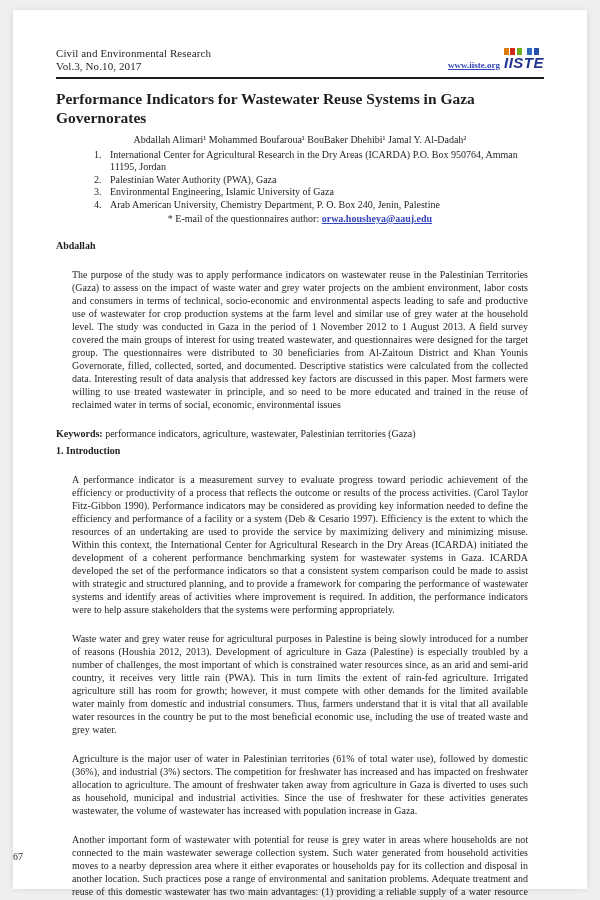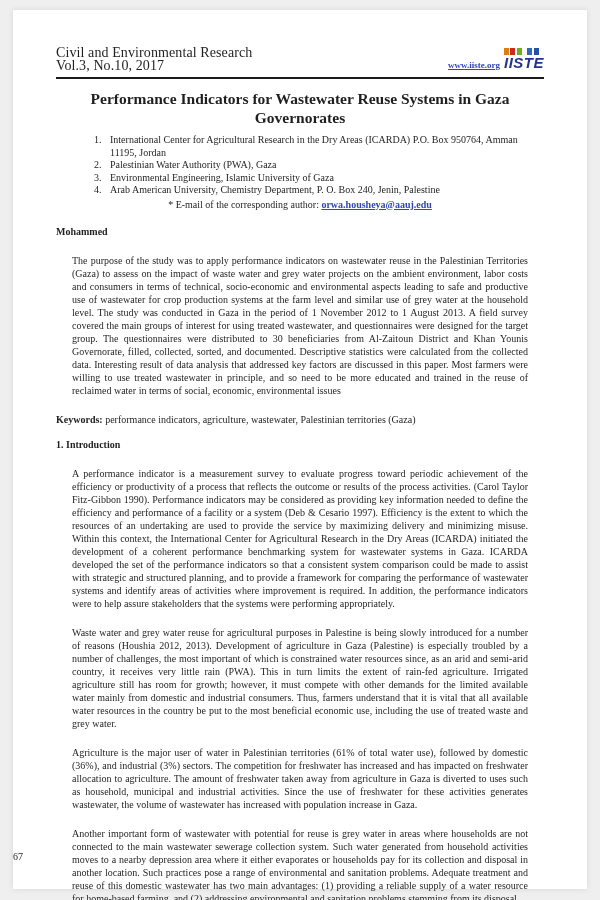--- a/index.html
+++ b/index.html
@@ -16,21 +16,21 @@
     box-shadow: 0 0 6px rgba(0,0,0,0.10);
     color: #1f1f1f;
     filter: blur(0.3px);
   }
   .content {
     position: relative;
     padding: 37px 43px 0 43px;
   }
   
   .hdr { position: relative; }
-  .hdr-left { font-size: 14px; line-height: 12.5px; letter-spacing: 0.1px; }
+  .hdr-left { font-size: 11px; line-height: 12.5px; letter-spacing: 0.1px; }
   .hdr-right {
     position: absolute; right: 0; top: -2px;
     text-align: right;
   }
   .site-link {
     font-size: 9px; font-weight: bold;
     color: var(--link, #3345bb);
     text-decoration: underline;
     cursor: pointer;
   }
@@ -44,21 +44,21 @@
     font-family: "Liberation Sans", sans-serif;
   }
   .rule {
     margin-top: 5px;
     border: 0; border-top: 2.5px solid #1a1a1a;
     height: 0;
   }
   
   .title {
     margin-top: 11px;
-    text-align: center;
+    text-align: left;
     font-size: 15.5px; font-weight: bold;
     line-height: 18.5px;
   }
   .authors {
     margin-top: 7px;
     text-align: center;
     font-size: 10px; line-height: 12.5px;
   }
   ol.affils {
     margin: 2px 0 0 0;
@@ -75,21 +75,21 @@
     color: var(--link, #3345bb);
     text-decoration: underline;
     cursor: pointer;
     font-weight: bold;
   }
   
   .sec-head {
     margin-top: 14px;
     font-size: 10px; font-weight: bold; line-height: 13px;
   }
-  .sec-head.intro { margin-top: 12px; }
+  .sec-head.intro { margin-top: 4px; }
   .body-text {
     margin: 16px;
     font-size: 10px; line-height: 13px;
     text-align: justify;
   }
   .kw { margin: 0; font-size: 10px; line-height: 13px; }
   .kw b { font-weight: bold; }
   .page-num {
     position: absolute;
     left: 0; right: 0; bottom: 27px;
@@ -121,35 +121,36 @@
           <div class="logo-text">IISTE</div>
         </div>
       </div>
     </div>
 
     <hr class="rule">
 
     <div class="title">Performance Indicators for Wastewater Reuse Systems in Gaza Governorates</div>
 
     <div class="authors">
+      <div>Abdallah Alimari¹ Mohammed Boufaroua¹ BouBaker Dhehibi¹ Jamal Y. Al-Dadah²</div>
     </div>
 
     <ol class="affils">
 
     <li>International Center for Agricultural Research in the Dry Areas (ICARDA) P.O. Box 950764, Amman 11195, Jordan</li>
         <li>Palestinian Water Authority (PWA), Gaza</li>
         <li>Environmental Engineering, Islamic University of Gaza</li>
         <li>Arab American University, Chemistry Department, P. O. Box 240, Jenin, Palestine</li>
       </ol>
 
     <div class="email-line">
-      <span>* E-mail of the corresponding author: </span><a class="email-link">orwa.housheya@aauj.edu</a>
+      <span>* E-mail of the questionnaires author: </span><a class="email-link">orwa.housheya@aauj.edu</a>
     </div>
 
-    <div class="sec-head">Mohammed</div>
+    <div class="sec-head">Abdallah</div>
     <p class="body-text">The purpose of the study was to apply performance indicators on wastewater reuse in the Palestinian Territories (Gaza) to assess on the impact of waste water and grey water projects on the ambient environment, labor costs and consumers in terms of technical, socio-economic and environmental aspects leading to safe and productive use of wastewater for crop production systems at the farm level and similar use of grey water at the household level. The study was conducted in Gaza in the period of 1 November 2012 to 1 August 2013. A field survey covered the main groups of interest for using treated wastewater, and questionnaires were designed for the target group. The questionnaires were distributed to 30 beneficiaries from Al-Zaitoun District and Khan Younis Governorate, filled, collected, sorted, and documented. Descriptive statistics were calculated from the collected data. Interesting result of data analysis that addressed key factors are discussed in this paper. Most farmers were willing to use treated wastewater in principle, and so need to be more educated and trained in the reuse of reclaimed water in terms of social, economic, environmental issues</p>
     <p class="kw"><b>Keywords:</b><span> performance indicators, agriculture, wastewater, Palestinian territories (Gaza)</span></p>
 
     <div class="sec-head intro">1. Introduction</div>
     <div>
 
     <p class="body-text">A performance indicator is a measurement survey to evaluate progress toward periodic achievement of the efficiency or productivity of a process that reflects the outcome or results of the process activities. (Carol Taylor Fitz-Gibbon 1990). Performance indicators may be considered as providing key information needed to define the efficiency and performance of a facility or a system (Deb &amp; Cesario 1997). Efficiency is the extent to which the resources of an undertaking are used to provide the service by maximizing delivery and minimizing misuse. Within this context, the International Center for Agricultural Research in the Dry Areas (ICARDA) initiated the development of a coherent performance benchmarking system for wastewater systems in Gaza. ICARDA developed the set of the performance indicators so that a consistent system comparison could be made to assist with strategic and structured planning, and to provide a framework for comparing the performance of wastewater systems and identify areas of activities where improvement is required. In addition, the performance indicators were to help assure stakeholders that the systems were performing appropriately.</p>
         <p class="body-text">Waste water and grey water reuse for agricultural purposes in Palestine is being slowly introduced for a number of reasons (Houshia 2012, 2013). Development of agriculture in Gaza (Palestine) is especially troubled by a number of challenges, the most important of which is constrained water resources since, as an arid and semi-arid country, it receives very little rain (PWA). This in turn limits the extent of rain-fed agriculture. Irrigated agriculture still has room for growth; however, it must compete with other demands for the limited available water mainly from domestic and industrial consumers. Thus, farmers understand that it is vital that all available water resources in the country be put to the most beneficial economic use, including the use of treated waste and grey water.</p>
         <p class="body-text">Agriculture is the major user of water in Palestinian territories (61% of total water use), followed by domestic (36%), and industrial (3%) sectors. The competition for freshwater has increased and has impacted on freshwater allocation to agriculture. The amount of freshwater taken away from agriculture in Gaza is diverted to uses such as household, municipal and industrial activities. Since the use of freshwater for these activities generates wastewater, the volume of wastewater has increased with population increase in Gaza.</p>
         <p class="body-text">Another important form of wastewater with potential for reuse is grey water in areas where households are not connected to the main wastewater sewerage collection system. Such water generated from household activities moves to a nearby depression area where it either evaporates or households pay for its collection and disposal in another location. Such practices pose a range of environmental and sanitation problems. Adequate treatment and reuse of this domestic wastewater has two main advantages: (1) providing a reliable supply of a water resource for home-based farming, and (2) addressing environmental and sanitation problems stemming from its disposal</p>

